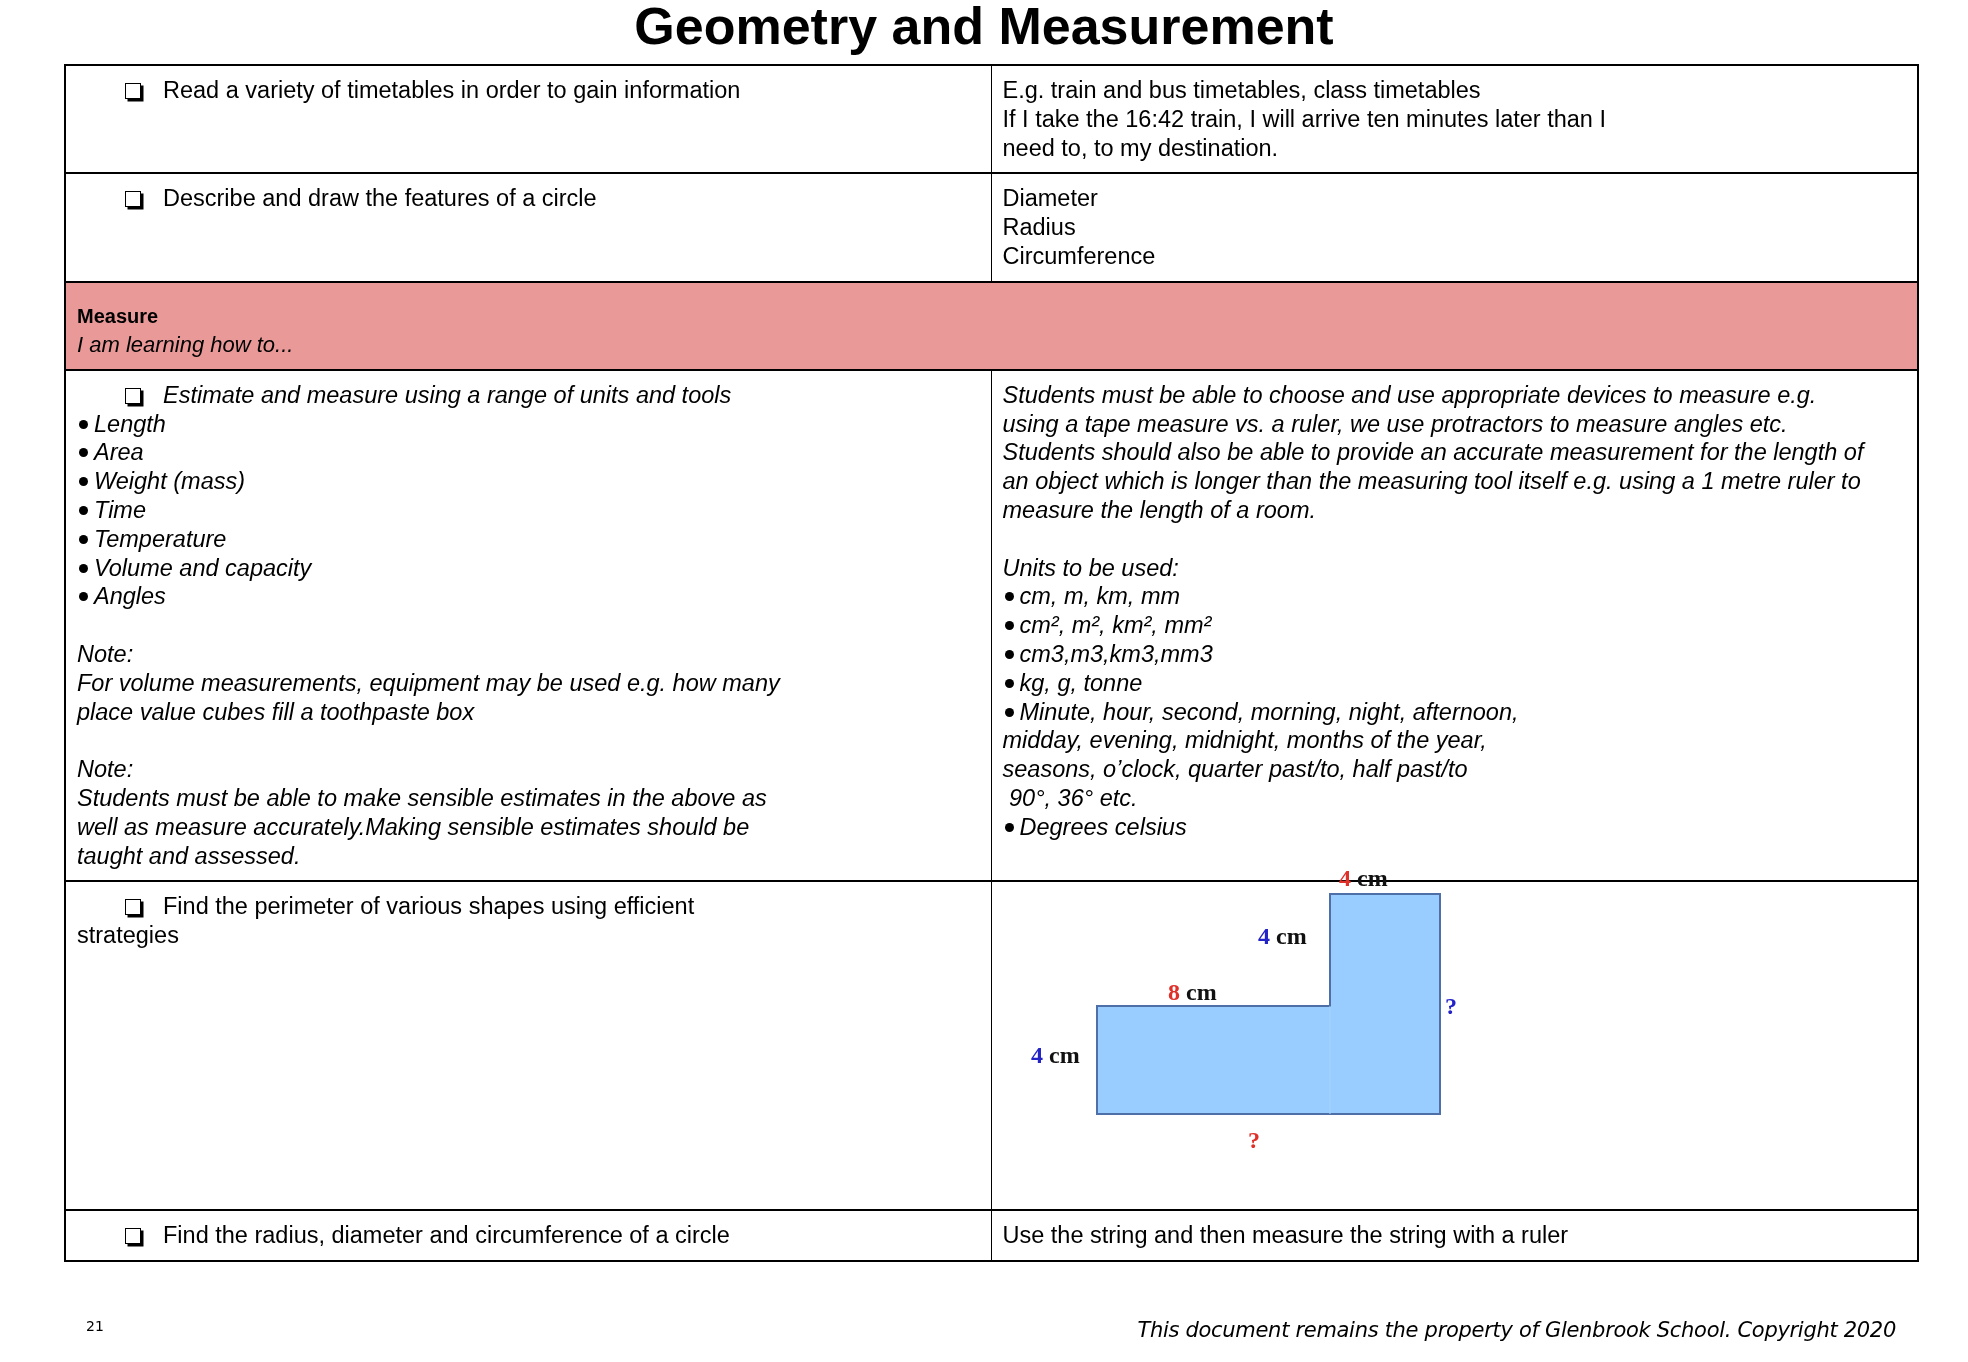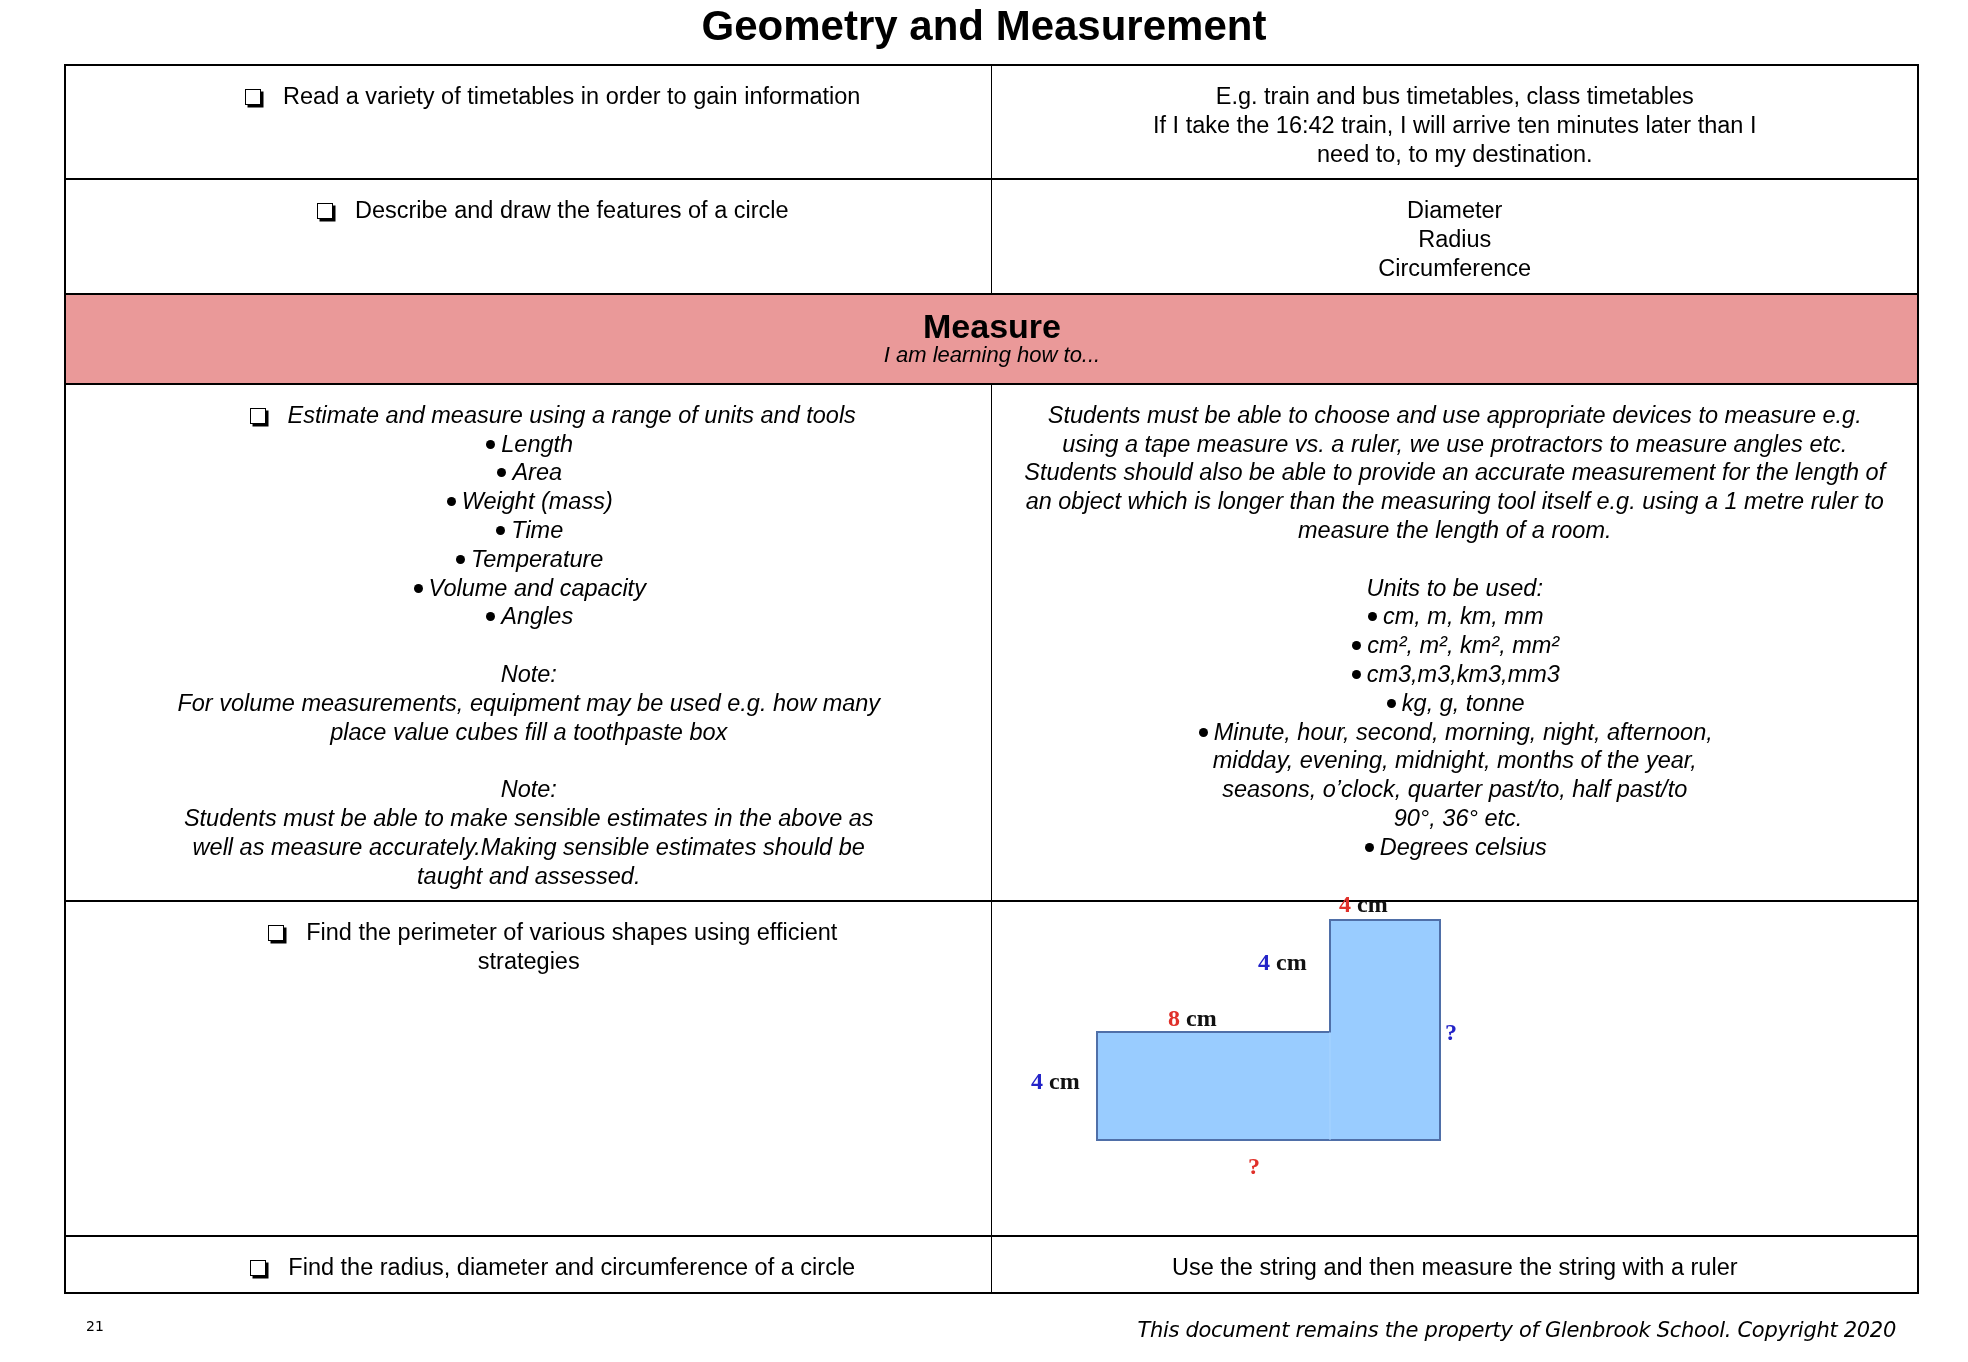--- a/index.html
+++ b/index.html
@@ -15,60 +15,60 @@
       font-family: "Liberation Sans", sans-serif;
       color: #000;
     }
     .title {
       position: absolute;
       left: 0;
       width: 1968px;
       top: 0px;
       text-align: center;
       font-weight: bold;
-      font-size: 42px;
+      font-size: 52px;
       line-height: 52px;
       margin: 0;
     }
     table.grid {
       position: absolute;
       left: 64px;
       top: 64px;
       width: 1853px;
       border-collapse: collapse;
       table-layout: fixed;
     }
     table.grid td {
       border: 2.5px solid #000;
       vertical-align: top;
-      padding: 16px 10px 10px 11px;
+      padding: 10px 10px 10px 11px;
       font-size: 23.5px;
       line-height: 28.8px;
-      text-align: center;
     }
     table.grid td.divider-left { border-left-width: 1.5px; }
     table.grid td.divider-right { border-right-width: 1.5px; }
     .col-left { width: 926px; }
     .col-right { width: 927px; }
     .row-1 td { height: 86px; }
     .row-2 td { height: 86px; margin-left: 8px; }
     .row-hdr td {
       background: #ea9999;
       height: 62px;
       padding-top: 14px;
     }
     .row-3 td { height: 483px; font-style: italic; }
     .row-4 td { height: 307px; }
     .row-5 td { height: 28px; padding-top: 12px; }
 
     .hdr-title {
       font-weight: bold;
-      font-size: 34px;
+      font-size: 20px;
       line-height: 30px;
       display: block;
+      margin-top: 8px;
     }
     .hdr-sub {
       font-style: italic;
       font-size: 22px;
       line-height: 28px;
       display: block;
     }
     .check-line {
       display: block;
       padding-left: 48px;

